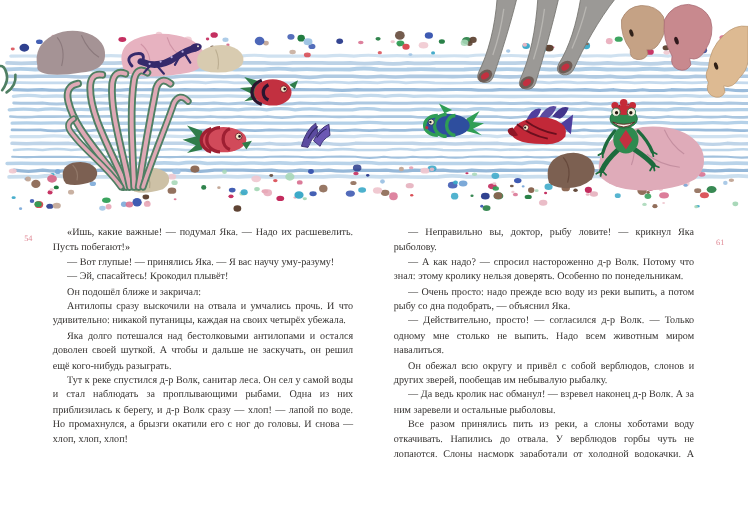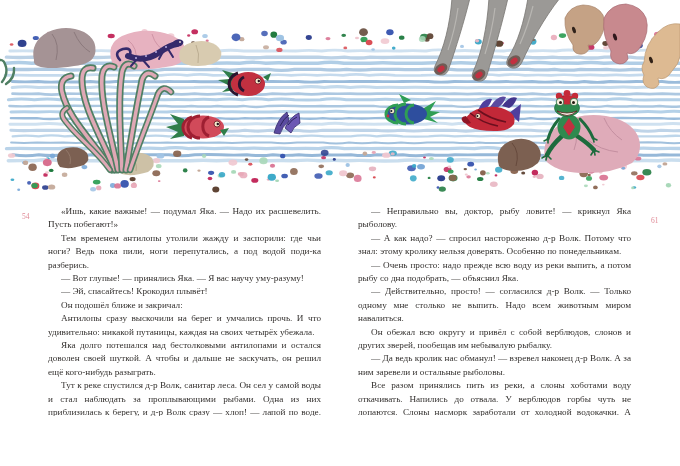--- a/index.html
+++ b/index.html
@@ -432,25 +432,24 @@
       <path d="M644,62 Q645,44 658,32 Q668,22 680,24 L680,56 Q679,64 672,71 Q666,81 658,78 L659,84 Q655,91 647,87 Q641,83 644,75 Q640,68 644,62 Z" fill="#ddba92" stroke="#bd9a72" stroke-width="0.7"></path>
       <ellipse cx="651" cy="60" rx="1.7" ry="3.4" fill="#302016" transform="rotate(-18 651 60)"></ellipse>
     </g>
   </svg>
 
   <span class="pageno pageno--left">54</span>
   <span class="pageno pageno--right">61</span>
 
   <div class="text-col text-col--left">
       <p>«Ишь, какие важные! — подумал Яка. — Надо их расшевелить. Пусть побегают!»</p>
-      <p>Тем временем антилопы утолили жажду и заспорили: где чьи ноги? Ведь пока пили, ноги перепутались, а под водой поди-ка разберись.</p>
       <p>— Вот глупые! — принялись Яка. — Я вас научу уму-разуму!</p>
       <p>— Эй, спасайтесь! Крокодил плывёт!</p>
       <p>Он подошёл ближе и закричал:</p>
-      <p>Антилопы сразу выскочили на берег и умчались прочь. И что удивительно: никакой путаницы, каждая на своих четырёх убежала.</p>
+      <p>Антилопы сразу выскочили на отвала и умчались прочь. И что удивительно: никакой путаницы, каждая на своих четырёх убежала.</p>
       <p>Яка долго потешался над бестолковыми антилопами и остался доволен своей шуткой. А чтобы и дальше не заскучать, он решил ещё кого-нибудь разыграть.</p>
       <p>Тут к реке спустился д-р Волк, санитар леса. Он сел у самой воды и стал наблюдать за проплывающими рыбами. Одна из них приблизилась к берегу, и д-р Волк сразу — хлоп! — лапой по воде. Но промахнулся, а брызги окатили его с ног до головы. И снова — хлоп, хлоп, хлоп!</p>
     </div>
   <div class="text-col text-col--right">
       <p>— Неправильно вы, доктор, рыбу ловите! — крикнул Яка рыболову.</p>
       <p>— А как надо? — спросил настороженно д-р Волк. Потому что знал: этому кролику нельзя доверять. Особенно по понедельникам.</p>
       <p>— Очень просто: надо прежде всю воду из реки выпить, а потом рыбу со дна подобрать, — объяснил Яка.</p>
       <p>— Действительно, просто! — согласился д-р Волк. — Только одному мне столько не выпить. Надо всем животным миром навалиться.</p>
       <p>Он обежал всю округу и привёл с собой верблюдов, слонов и других зверей, пообещав им небывалую рыбалку.</p>
       <p>— Да ведь кролик нас обманул! — взревел наконец д-р Волк. А за ним заревели и остальные рыболовы.</p>

